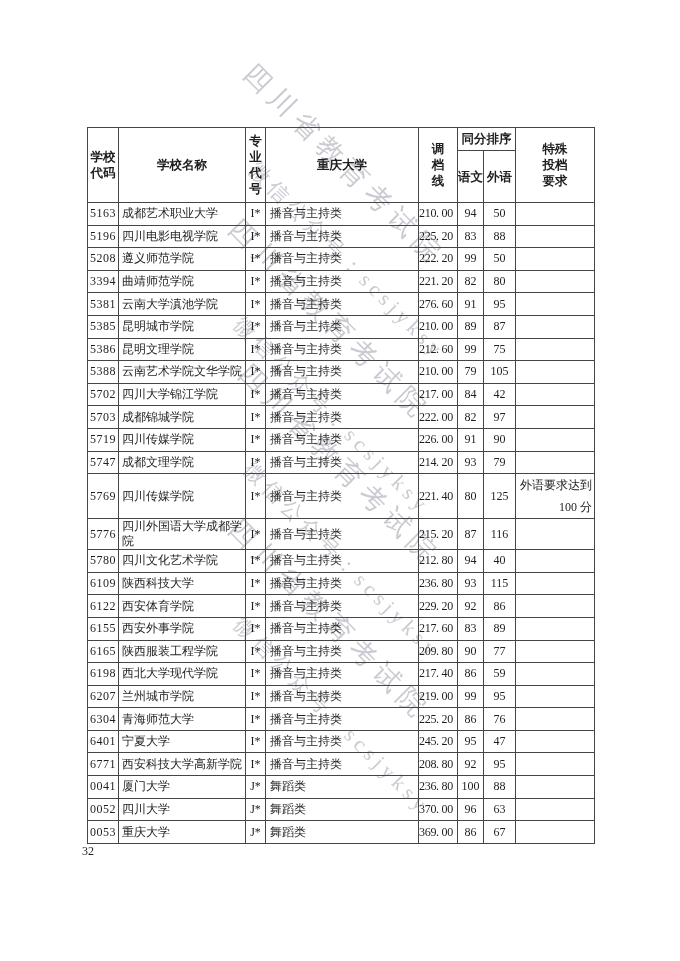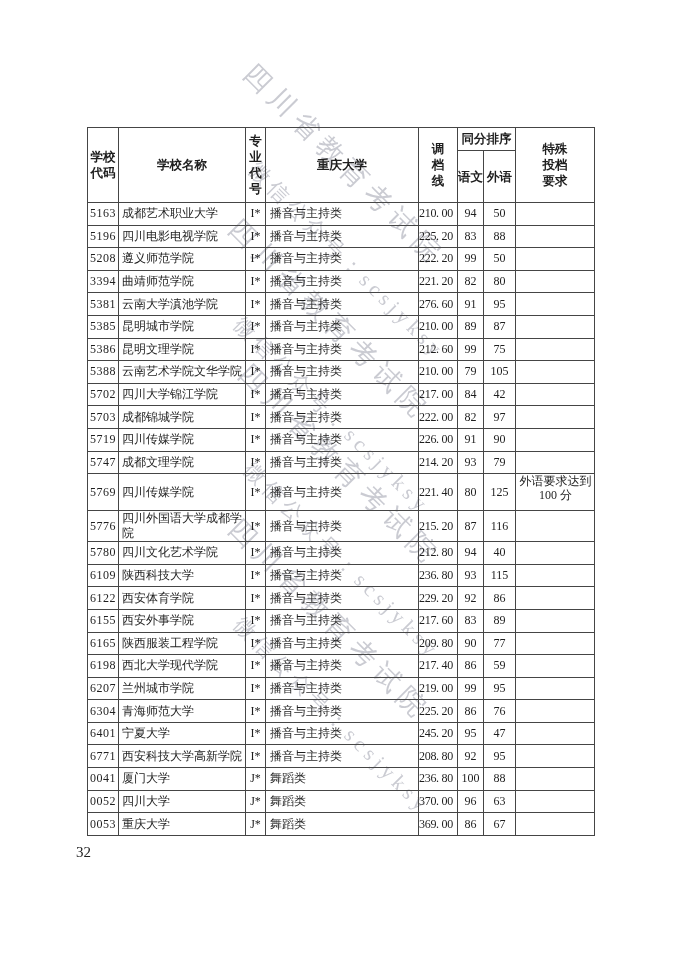--- a/index.html
+++ b/index.html
@@ -47,25 +47,25 @@
     font-size:12.5px;
     line-height:16px;
   }
   .score-table tbody td { height:22.6px; }
   td.c-code   { text-align:center; letter-spacing:0.5px;margin-left:28px; }
   td.c-school { text-align:left; padding:0 2px 0 3px;margin-left:32px; }
   td.c-mcode  { text-align:center; }
   td.c-major  { text-align:left; padding-left:4px; }
   td.c-line   { text-align:left; font-weight:normal; letter-spacing:-0.3px; }
   td.c-chn, td.c-for { text-align:center;margin-top:11px; }
-  td.c-spec   { text-align:center; padding:0 2px 8px 3px; line-height:14px; }
+  td.c-spec   { text-align:right; padding:0 2px 0 3px; line-height:22px; }
   
   .page-num {
-    position:absolute; left:76px; top:844px; z-index:1;
-    font-size:15px;
+    position:absolute; left:82px; top:844px; z-index:1;
+    font-size:12px;
   }
 </style>
 </head>
 <body>
 
 <div class="page">
 
   <div class="wm" style="left:165px; top:190px;">
     <span class="wm-l1">四川省教育考试院</span>
     <span class="wm-l2">微信公众号：scsjyksy</span>

